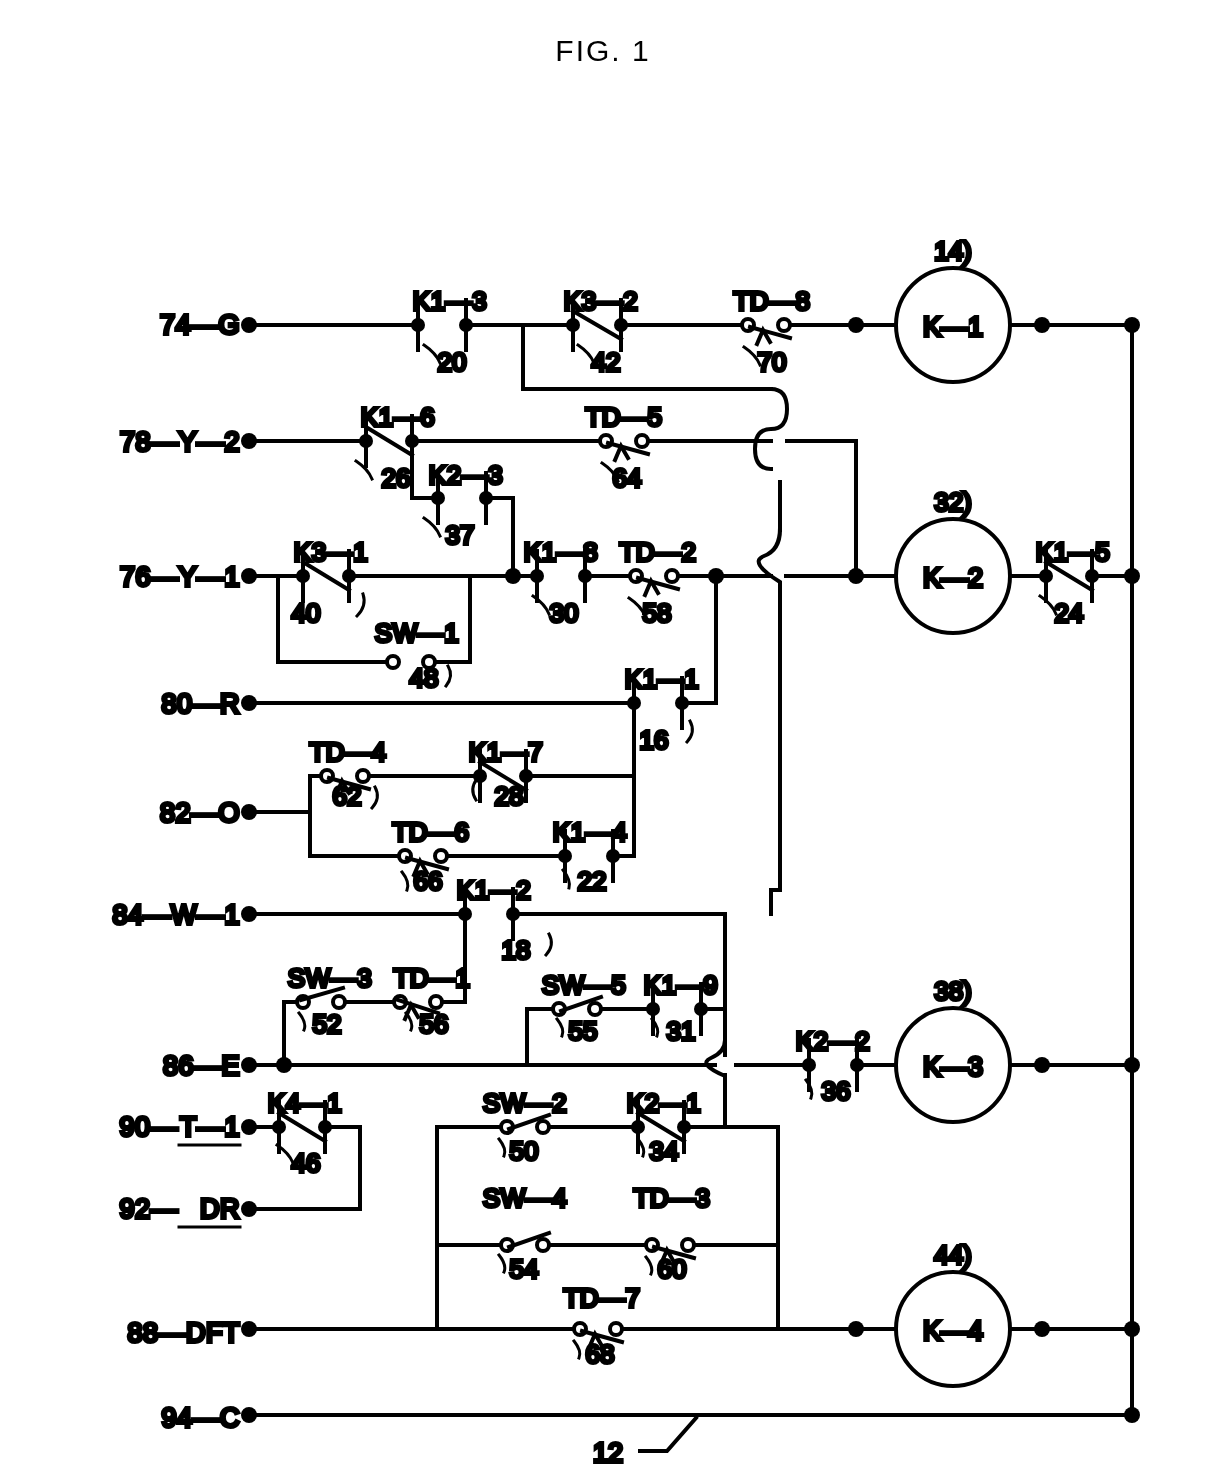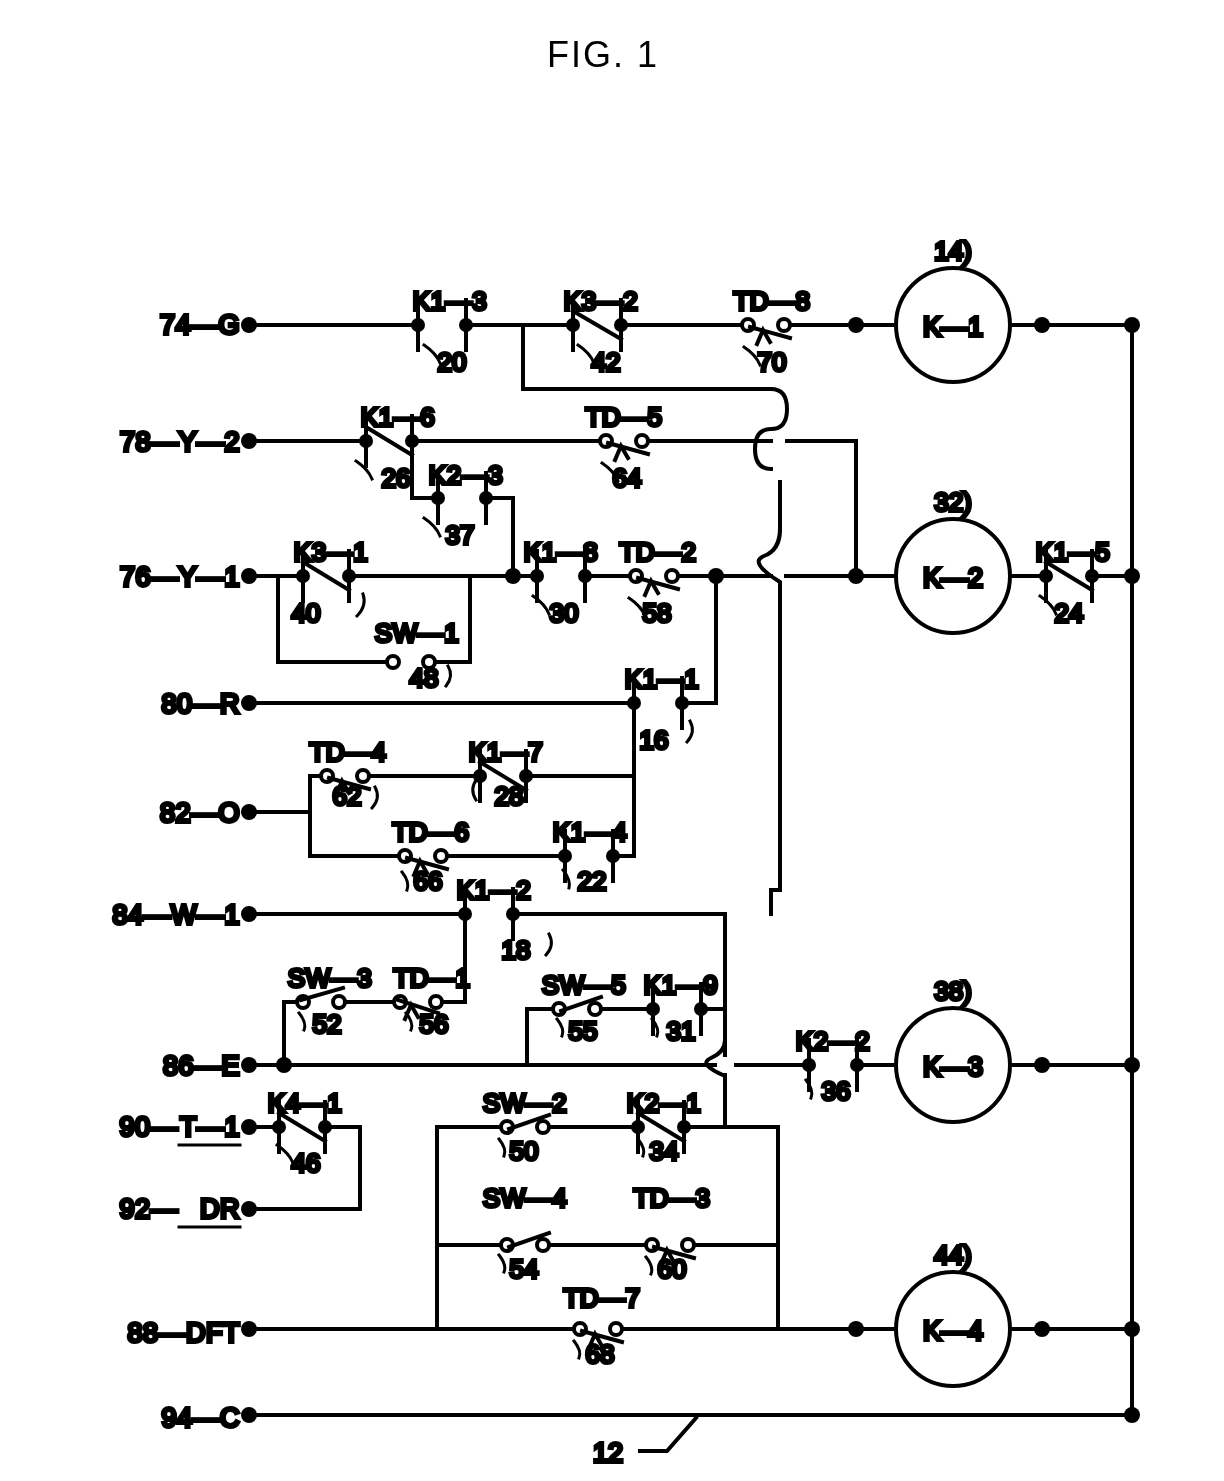--- a/index.html
+++ b/index.html
@@ -1,20 +1,20 @@
 <!DOCTYPE html>
 <html><head>
 <meta charset="utf-8">
 <title>FIG. 1 — Control Ladder Schematic</title>
 <style>
   html,body{margin:0;padding:0;background:#ffffff;}
   body{width:1224px;height:1481px;position:relative;overflow:hidden;
        font-family:"Liberation Sans","DejaVu Sans",sans-serif;color:#000;}
   #fig-title{position:absolute;left:0;top:34px;width:1206px;text-align:center;
-             font-size:36px;letter-spacing:2px;}
+             font-size:30px;letter-spacing:2px;}
   #schematic{position:absolute;left:0;top:0;width:1224px;height:1481px;}
   svg text{font-family:"Liberation Sans","DejaVu Sans",sans-serif;fill:#000;}
   .term-label{font-size:27px;text-anchor:end;letter-spacing:.5px;}
   .dev-label{font-size:26px;text-anchor:middle;letter-spacing:.5px;}
   .ref-num{font-size:26px;text-anchor:middle;}
   .coil-label{font-size:27px;text-anchor:middle;}
   .coil-ref{font-size:26px;text-anchor:middle;}
   .lead-num{font-size:27px;text-anchor:middle;}
 </style>
 </head>

